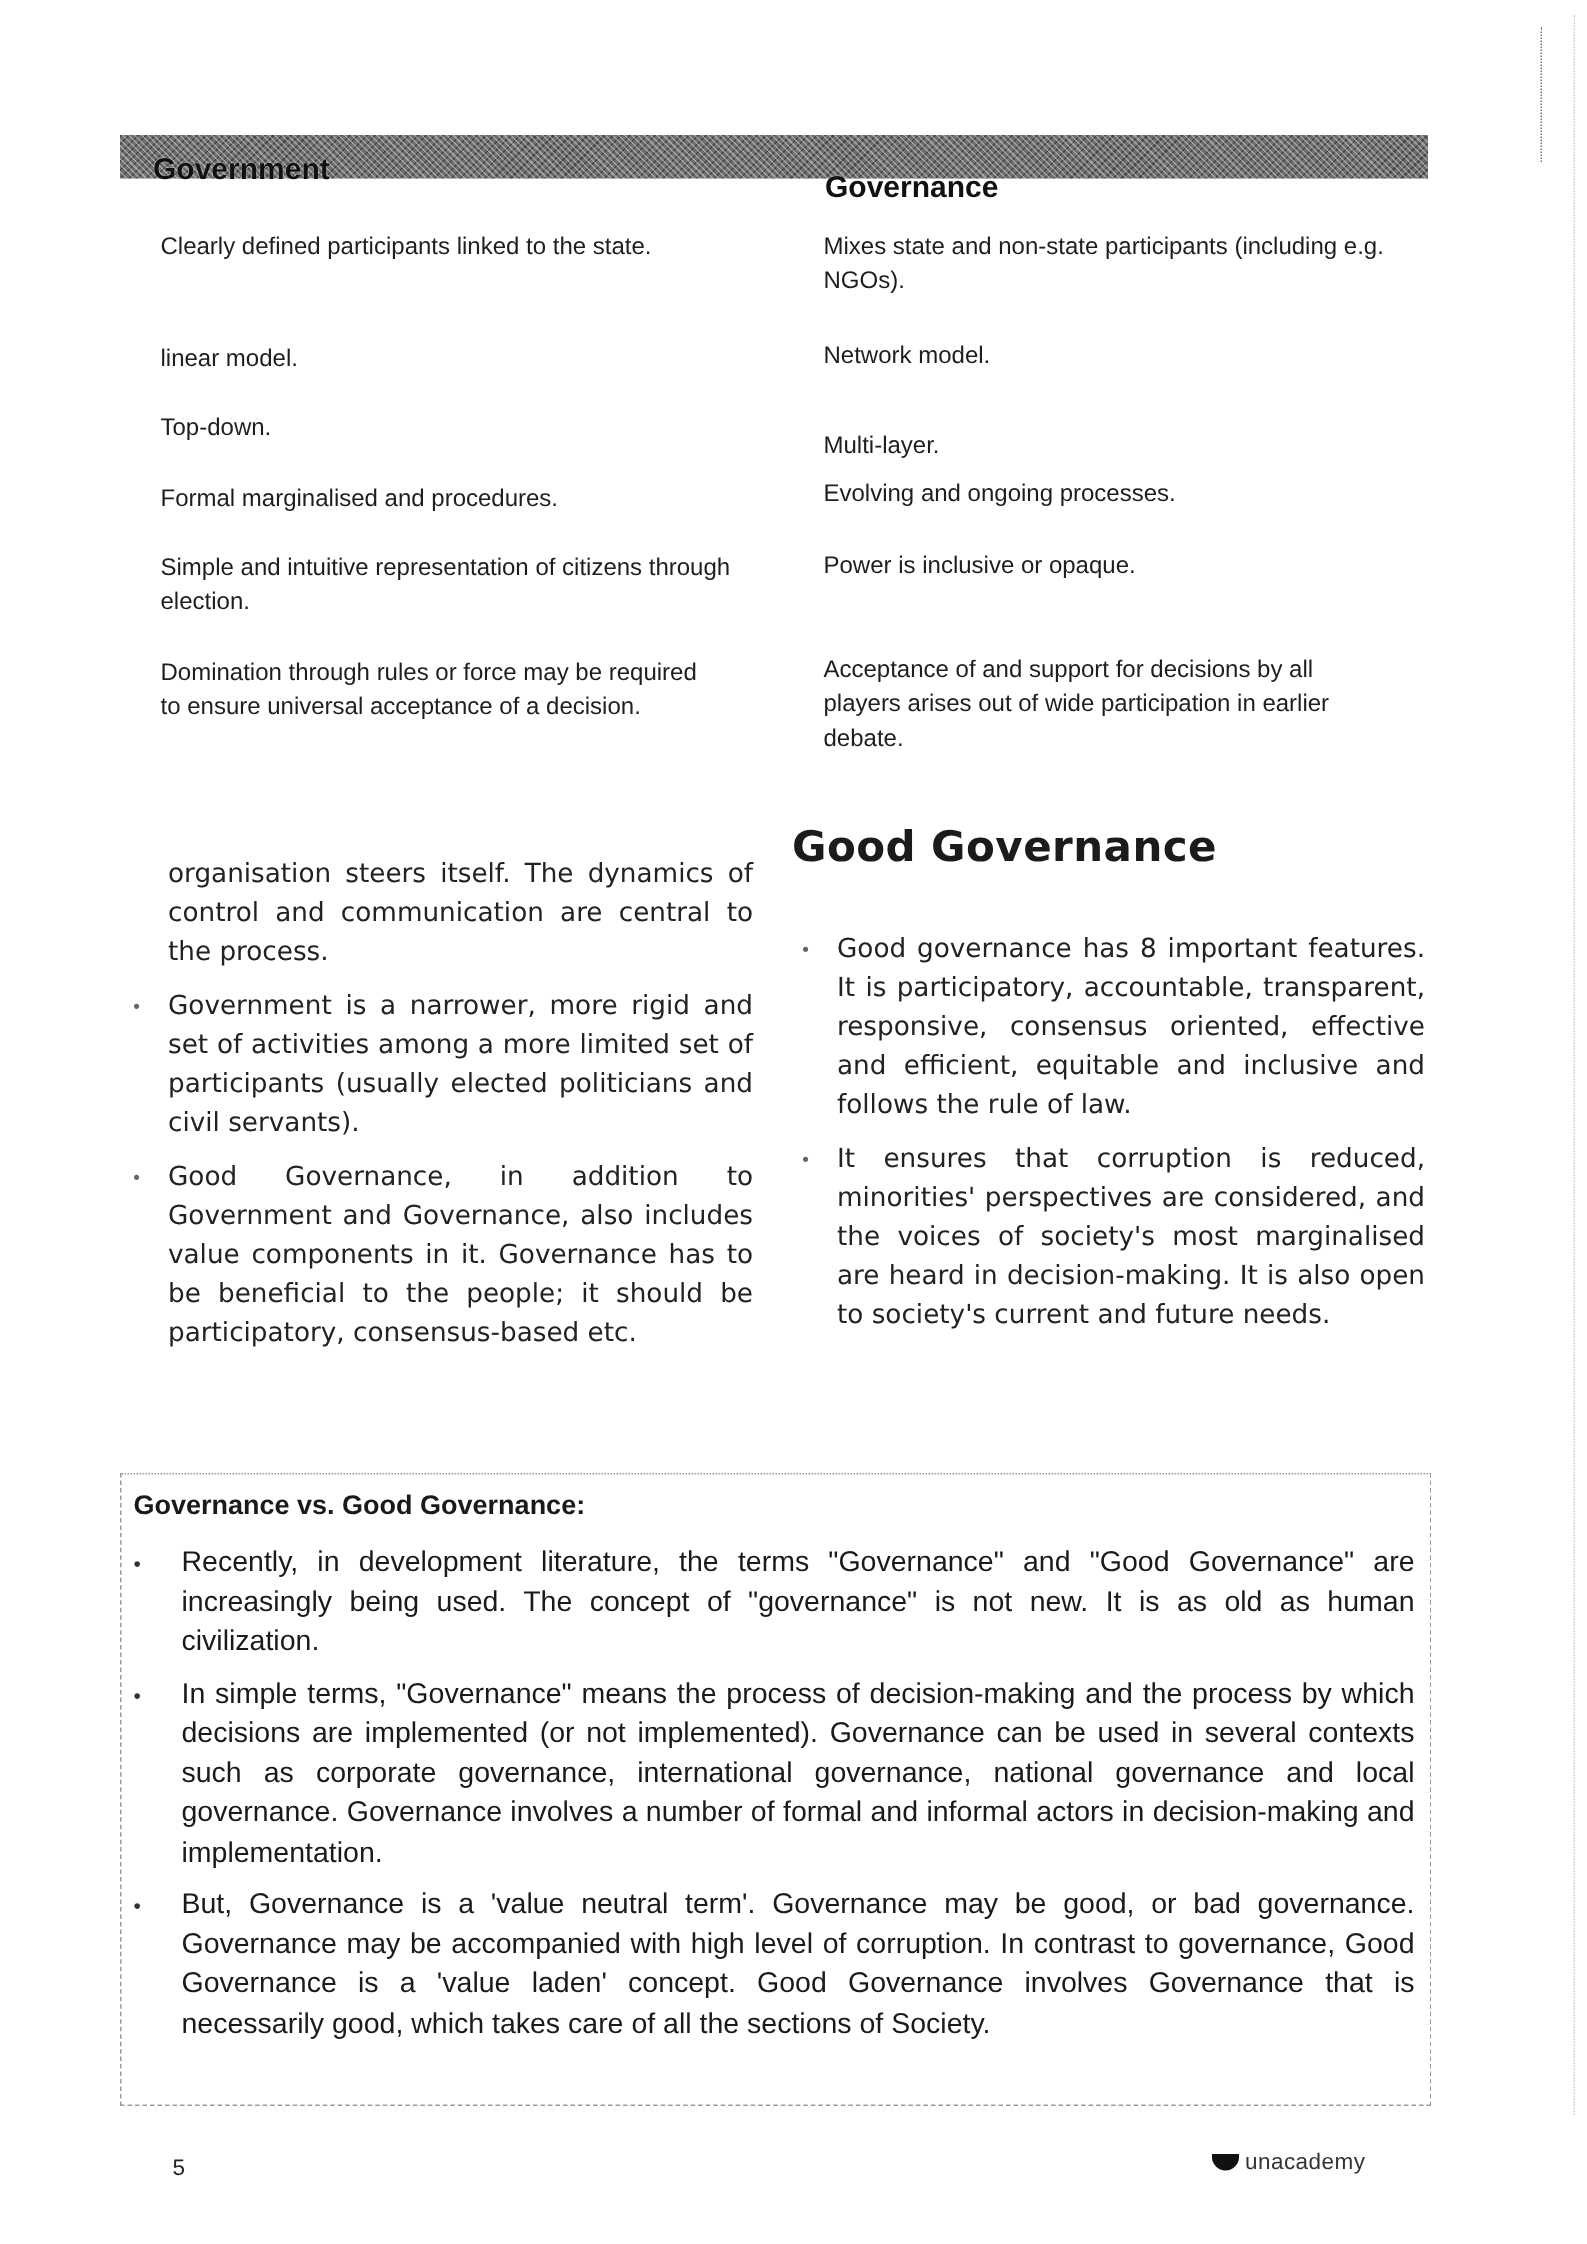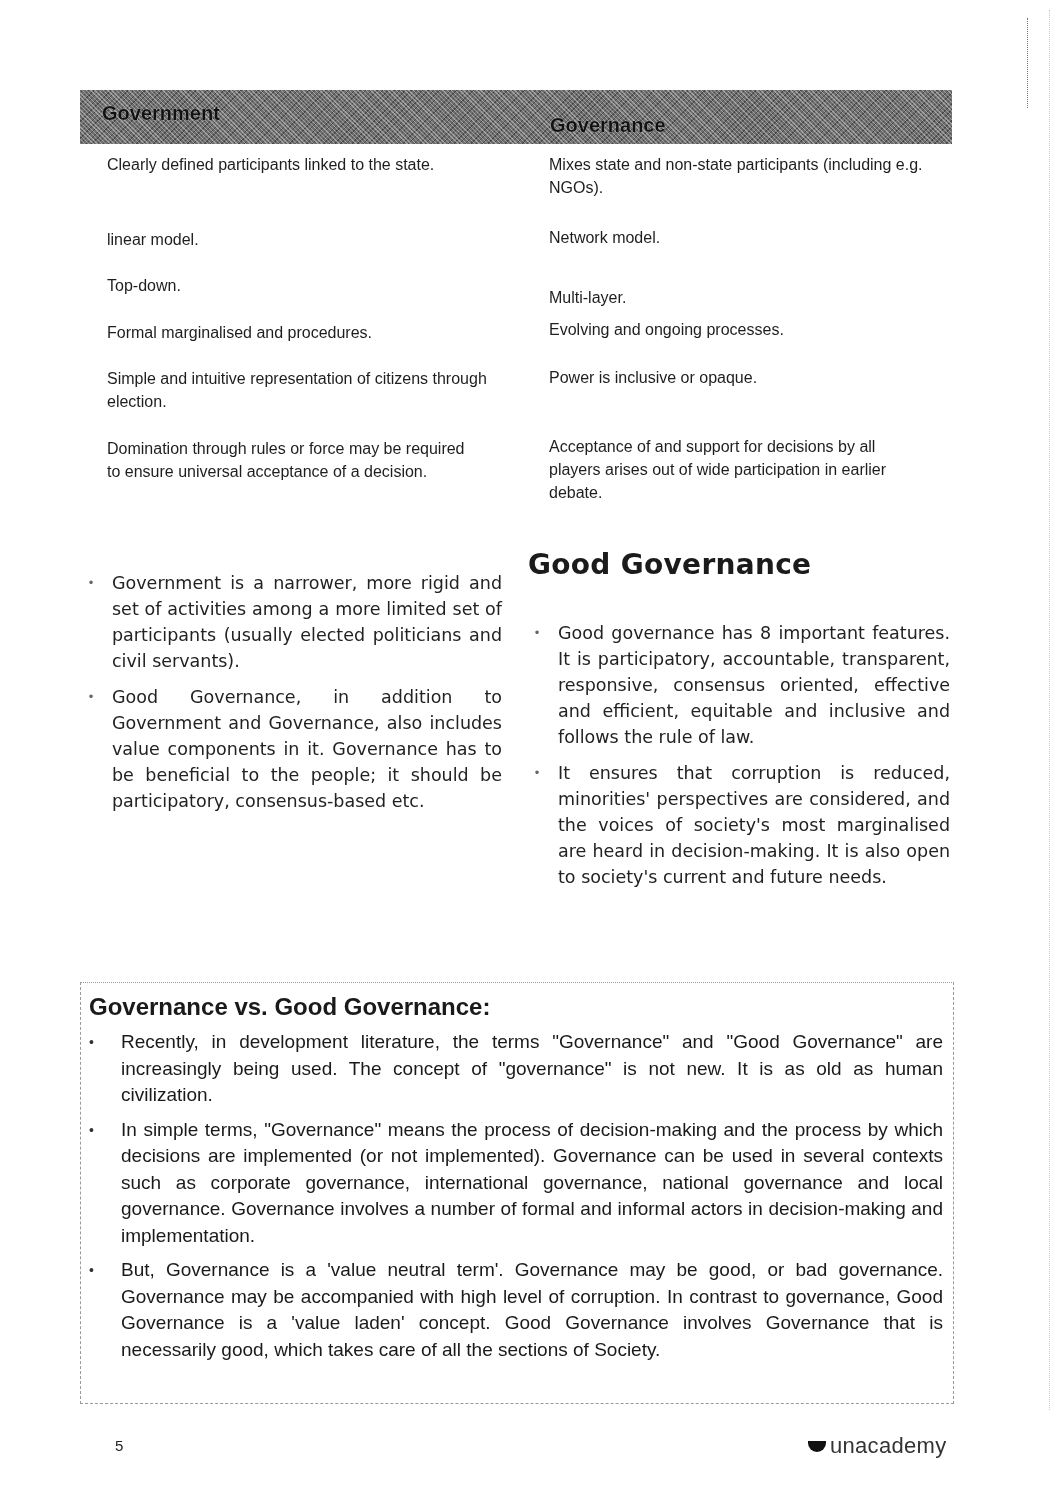--- a/index.html
+++ b/index.html
@@ -10,21 +10,21 @@
   .scan-specks {
     position: absolute; right: 28px; top: 18px; width: 2px; height: 90px;
     border-left: 1px dotted #777;
   }
   .scan-specks2 {
     position: absolute; right: 6px; top: 10px; width: 2px; height: 1400px;
     border-left: 1px dotted #ccc;
   }
   
   .cmp-header {
-    position: absolute; left: 80px; top: 90px; width: 872px; height: 54px;
+    position: absolute; left: 80px; top: 90px; width: 872px; height: 29px;
     background-color: #6e6e6e;
     background-image:
       repeating-linear-gradient(45deg, rgba(255,255,255,0.35) 0 1px, transparent 1px 3px),
       repeating-linear-gradient(-45deg, rgba(0,0,0,0.35) 0 1px, transparent 1px 4px);
     display: flex; align-items: center;
   }
   .cmp-header .h {
     font-family: "Liberation Sans", sans-serif; font-weight: bold; font-size: 20px;
     color: #111; text-shadow: 0 0 1px #fff;
   }
@@ -52,21 +52,21 @@
     font-weight: bold; font-size: 28px; color: #1b1b1b; letter-spacing: 0.3px;
   }
 
   
   .box {
     position: absolute; left: 80px; top: 982px; width: 872px; height: 420px;
     border: 1px dashed #9a9a9a; border-top-style: dotted;
   }
   .box-title {
     position: absolute; left: 8px; top: 10px; font-family: "Liberation Sans", sans-serif;
-    font-weight: bold; font-size: 24px; color: #1a1a1a;
+    font-weight: bold; font-size: 18px; color: #1a1a1a;
   }
   .box-list { position: absolute; left: 40px; top: 46px; width: 822px; }
   .box-item {
     position: relative; font-family: "Liberation Sans", sans-serif; font-size: 19px;
     line-height: 26.5px; color: #1a1a1a; text-align: justify; text-align-last: left;
     margin-bottom: 8px;
   }
   .box-item .bullet { left: -32px; font-size: 14px; color: #333; }
 
   
@@ -74,21 +74,21 @@
     position: absolute; left: 115px; top: 1437px; font-family: "Liberation Sans", sans-serif;
     font-size: 15px; color: #222;
   }
   .brand {
     position: absolute; left: 808px; top: 1433px; display: flex; align-items: center; gap: 4px;
   }
   .brand-logo {
     width: 18px; height: 11px; background: #111; border-radius: 0 0 9px 9px;
   }
   .brand-name {
-    font-family: "Liberation Sans", sans-serif; font-size: 22px; color: #333; letter-spacing: 0.3px;
+    font-family: "Liberation Sans", sans-serif; font-size: 15px; color: #333; letter-spacing: 0.3px;
   }
 </style>
 </head>
 <body>
 
 <div class="scan-specks"></div>
 <div class="scan-specks2"></div>
 
 <div>
   <div class="cmp-header">
@@ -116,20 +116,21 @@
     <div class="cmp-cell left" style="top:367px; width:395px">Simple and intuitive representation of citizens through election.</div>
     <div class="cmp-cell right" style="top:366px">Power is inclusive or opaque.</div>
   </div>
   <div>
     <div class="cmp-cell left" style="top:437px; width:375px">Domination through rules or force may be required to ensure universal acceptance of a decision.</div>
     <div class="cmp-cell right" style="top:435px; width:375px">Acceptance of and support for decisions by all players arises out of wide participation in earlier debate.</div>
   </div>
 </div>
 
 <div class="col col-left">
+  <p style="margin-bottom:10px">organisation steers itself. The dynamics of control and communication are central to the process.</p>
   <div class="bullet-item">
     <span class="bullet">•</span>
     <p>Government is a narrower, more rigid and set of activities among a more limited set of participants (usually elected politicians and civil servants).</p>
   </div>
   <div class="bullet-item">
     <span class="bullet">•</span>
     <p>Good Governance, in addition to Government and Governance, also includes value components in it. Governance has to be beneficial to the people; it should be participatory, consensus-based etc.</p>
   </div>
 </div>
 

